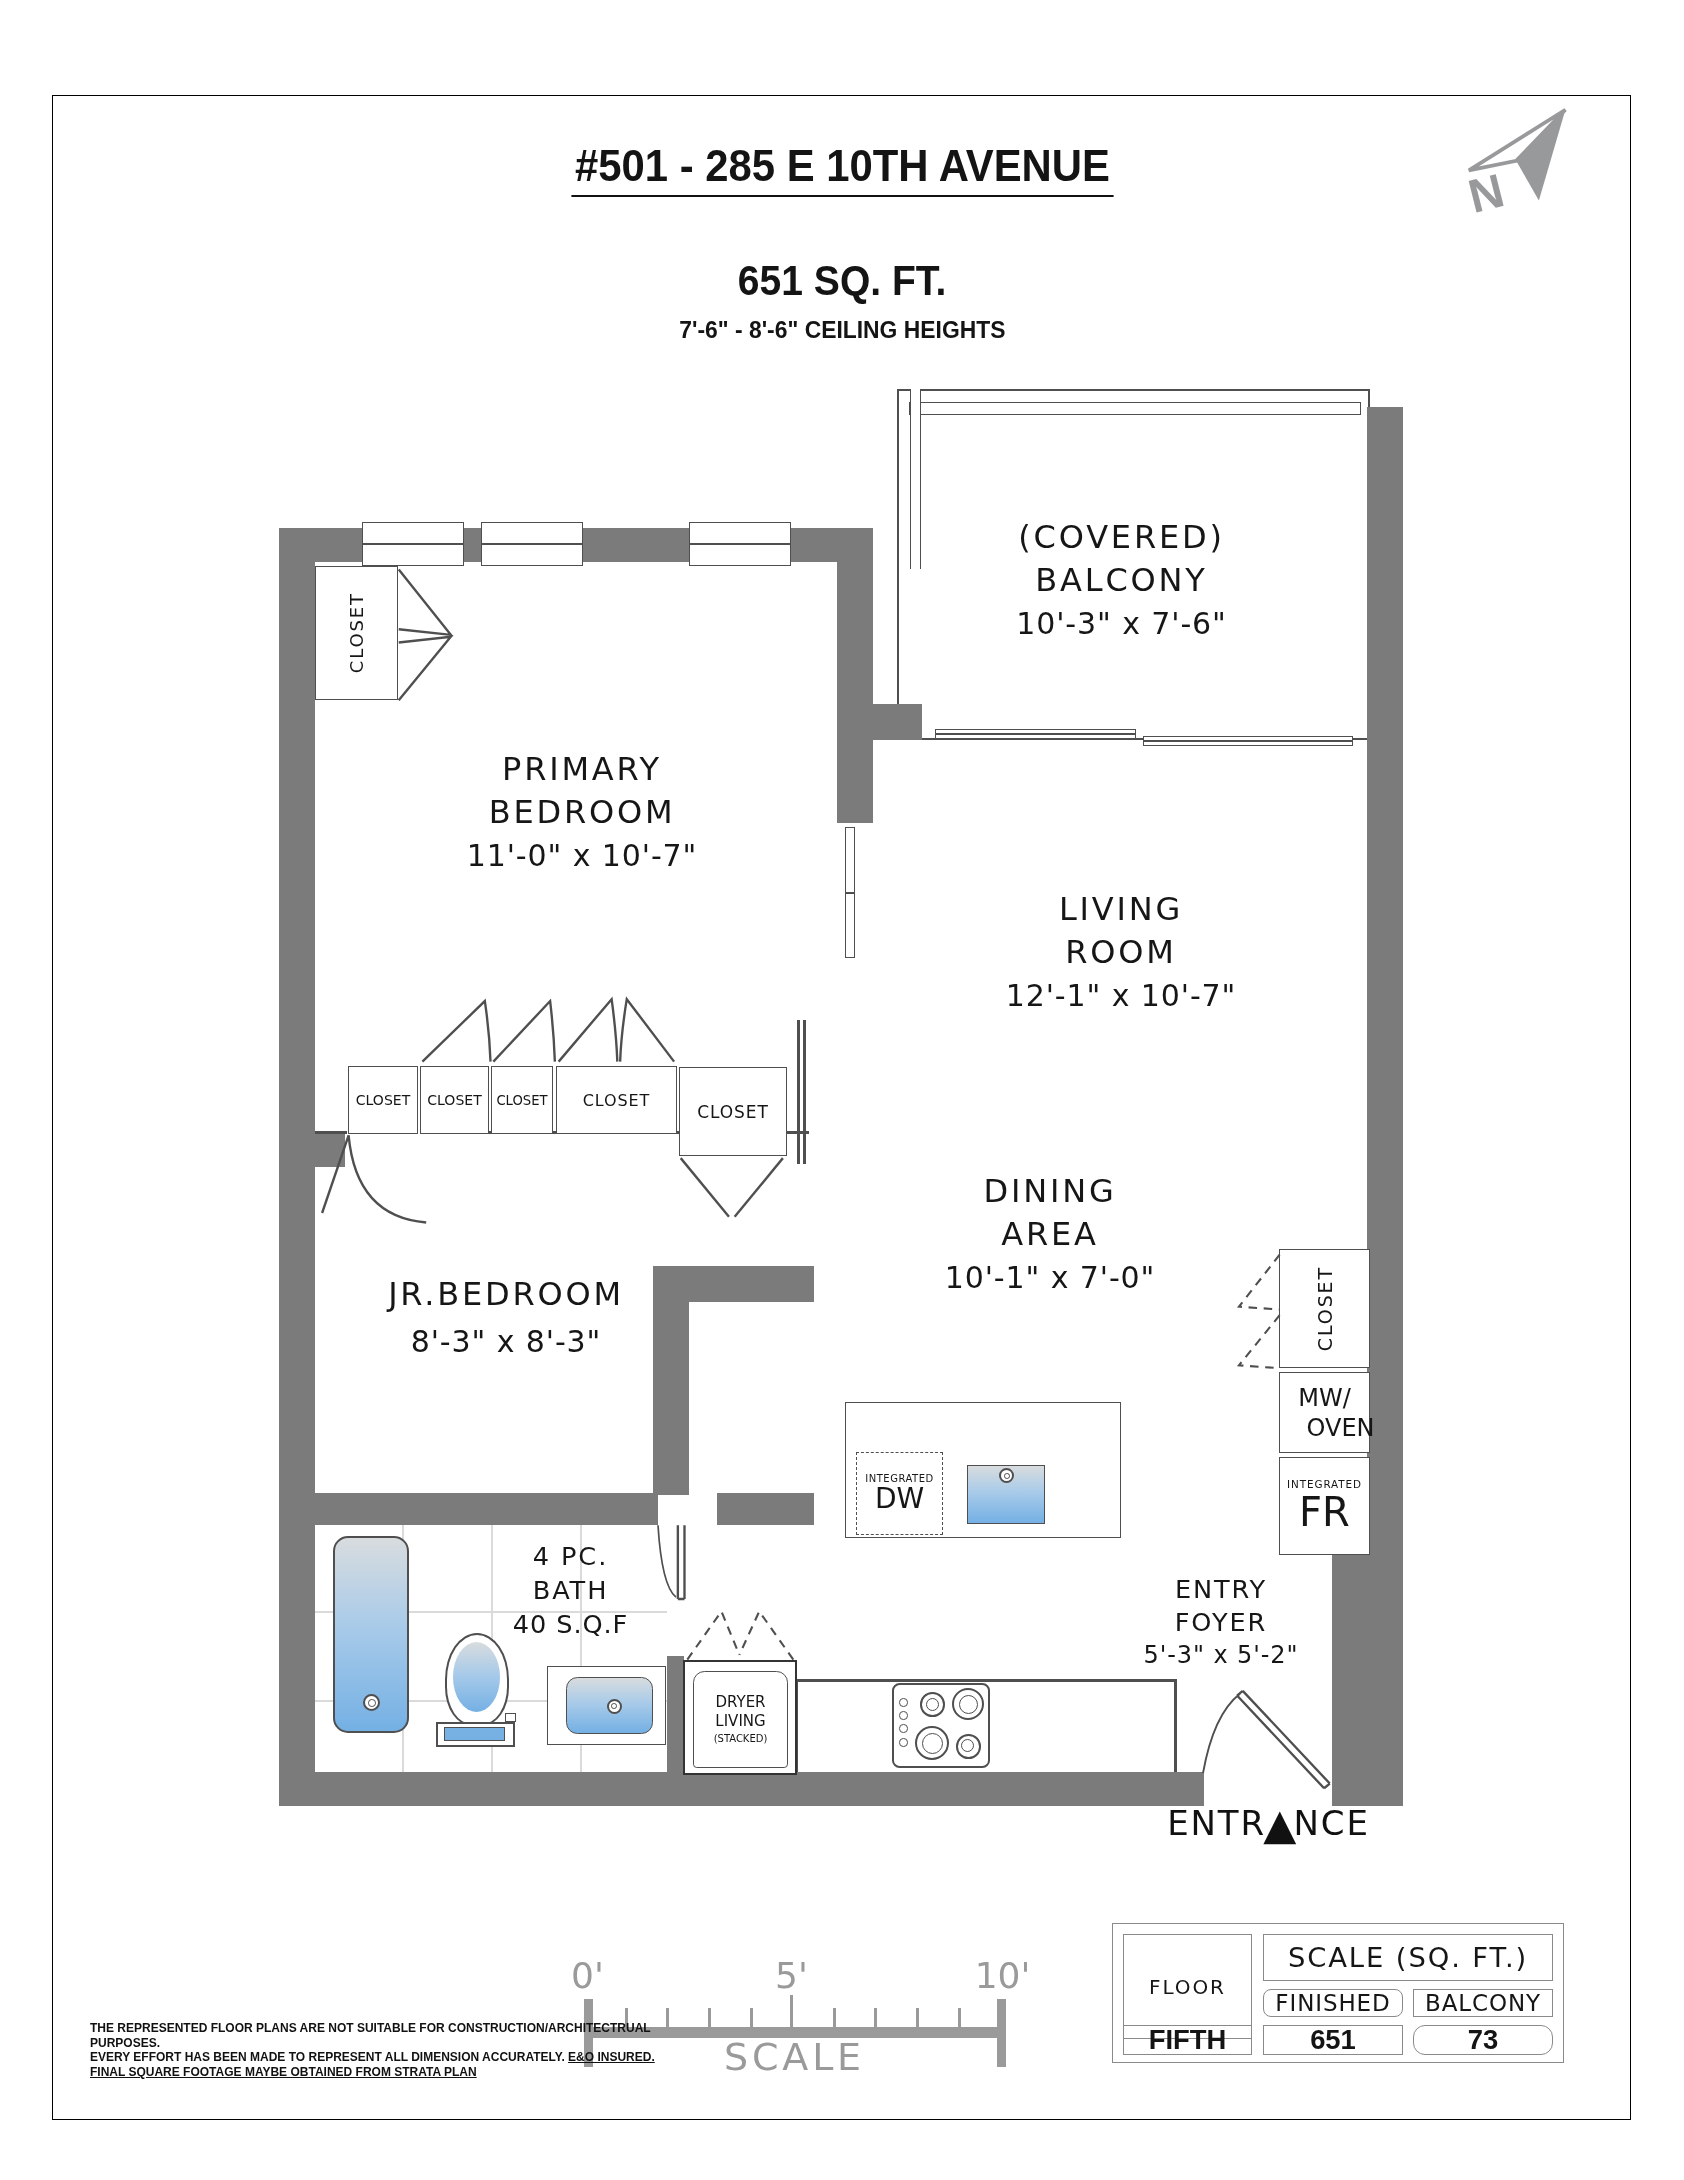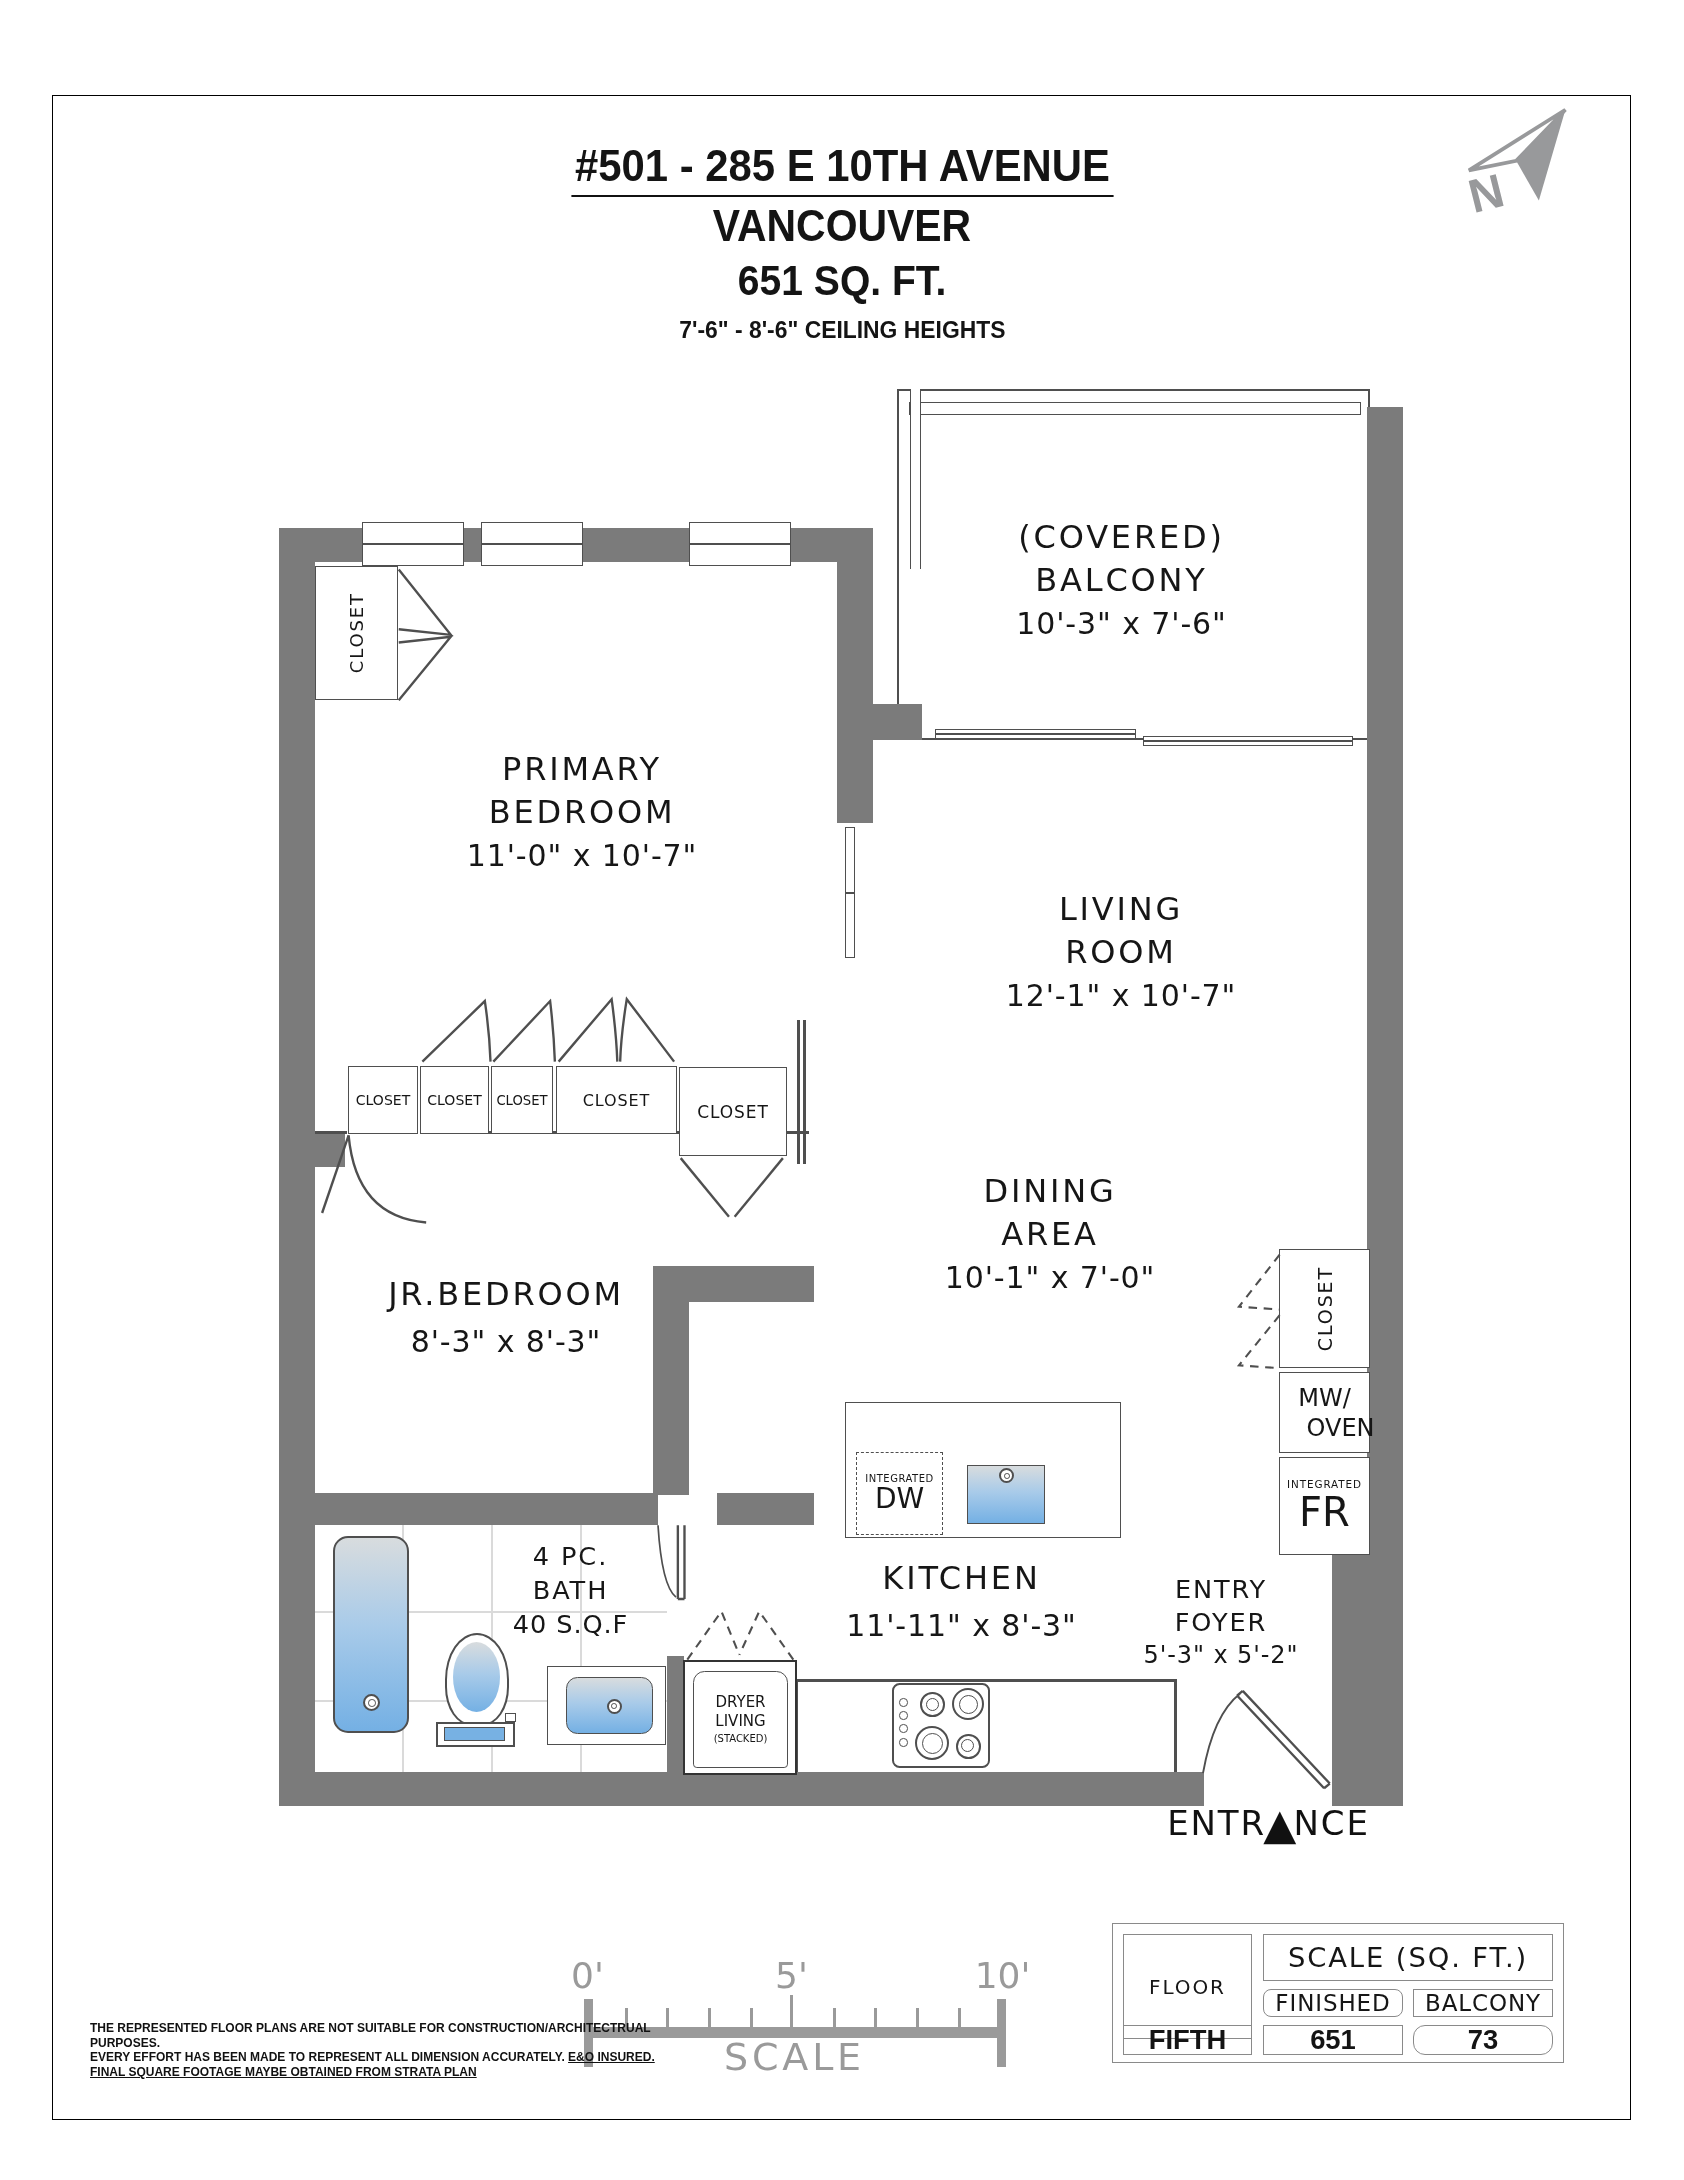--- a/index.html
+++ b/index.html
@@ -38,23 +38,20 @@
 </head>
 <body>
 
 <div id="page">
 
   <div class="abs z1" style="left:52px;top:95px;width:1579px;height:2025px;border:1.9px solid #000;box-sizing:border-box;"></div>
 
   <div class="hdr" style="top:140px;font-size:45px;">
     <span class="condensed" style="border-bottom:2.8px solid #111;padding:0 3.8px 2.8px 3.8px;">#501 - 285 E 10TH AVENUE</span>
   </div>
-  <div class="hdr" style="top:201px;font-size:44px;">
-    <span class="condensed">VANCOUVER</span>
-  </div>
   <div class="hdr" style="top:257px;font-size:42px;">
     <span class="condensed">651 SQ. FT.</span>
   </div>
   <div class="hdr" style="top:316px;font-size:24.6px;font-weight:600;">
     <span class="condensed">7'-6" - 8'-6" CEILING HEIGHTS</span>
   </div>
 
   <div class="abs z2" style="left:897px;top:389px;width:473px;height:351px;border:2.8px solid var(--line);box-sizing:border-box;"></div>
   <div class="abs z2" style="left:909px;top:402px;width:452px;height:13.2px;border:1.9px solid var(--line);box-sizing:border-box;background:#fff;"></div>
   <div class="abs z2" style="left:910px;top:389px;width:11.4px;height:180px;border-left:1.9px solid var(--line);border-right:1.9px solid var(--line);box-sizing:border-box;background:#fff;"></div>
@@ -183,24 +180,20 @@
     <span class="rdims">12'-1" x 10'-7"</span>
   </div>
   <div class="room-label z6" style="left:894px;top:1170px;width:312px;">
     <span class="rname">DINING</span>
     <span class="rname">AREA</span>
     <span class="rdims">10'-1" x 7'-0"</span>
   </div>
   <div class="room-label z6" style="left:326px;top:1271px;width:360px;">
     <span class="rname" style="line-height:47px;">JR.BEDROOM</span>
     <span class="rdims" style="line-height:47px;">8'-3" x 8'-3"</span>
-  </div>
-  <div class="room-label z6" style="left:791px;top:1555px;width:341px;">
-    <span class="rname" style="line-height:47px;">KITCHEN</span>
-    <span class="rdims" style="line-height:47px;">11'-11" x 8'-3"</span>
   </div>
   <div class="room-label z6" style="left:1136px;top:1573px;width:170px;">
     <span class="rname" style="font-size:25.6px;line-height:33px;letter-spacing:1.9px;">ENTRY</span>
     <span class="rname" style="font-size:25.6px;line-height:33px;letter-spacing:1.9px;">FOYER</span>
     <span class="rdims" style="font-size:24px;line-height:33px;">5'-3" x 5'-2"</span>
   </div>
   <div class="room-label z6" style="left:487px;top:1539px;width:167px;">
     <span class="rname" style="font-size:25.6px;line-height:34px;letter-spacing:1.9px;">4 PC.</span>
     <span class="rname" style="font-size:25.6px;line-height:34px;letter-spacing:1.9px;">BATH</span>
     <span class="rdims" style="font-size:25.6px;line-height:34px;">40 S.Q.F</span>

